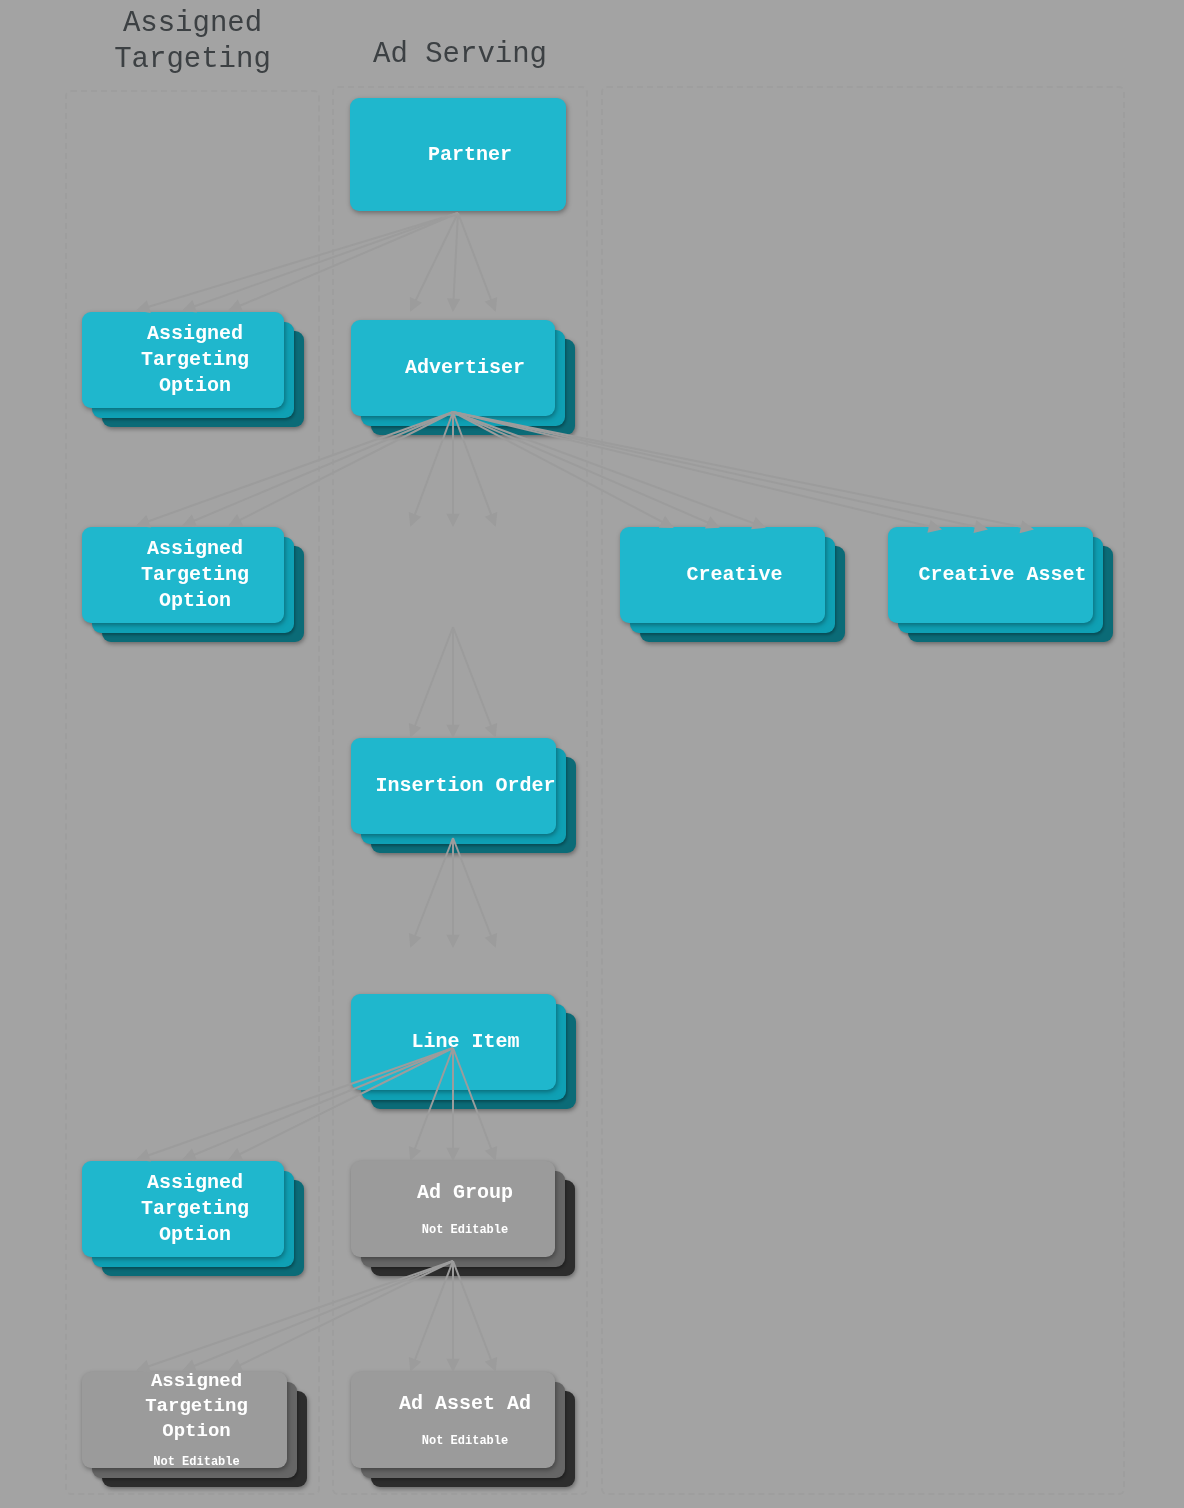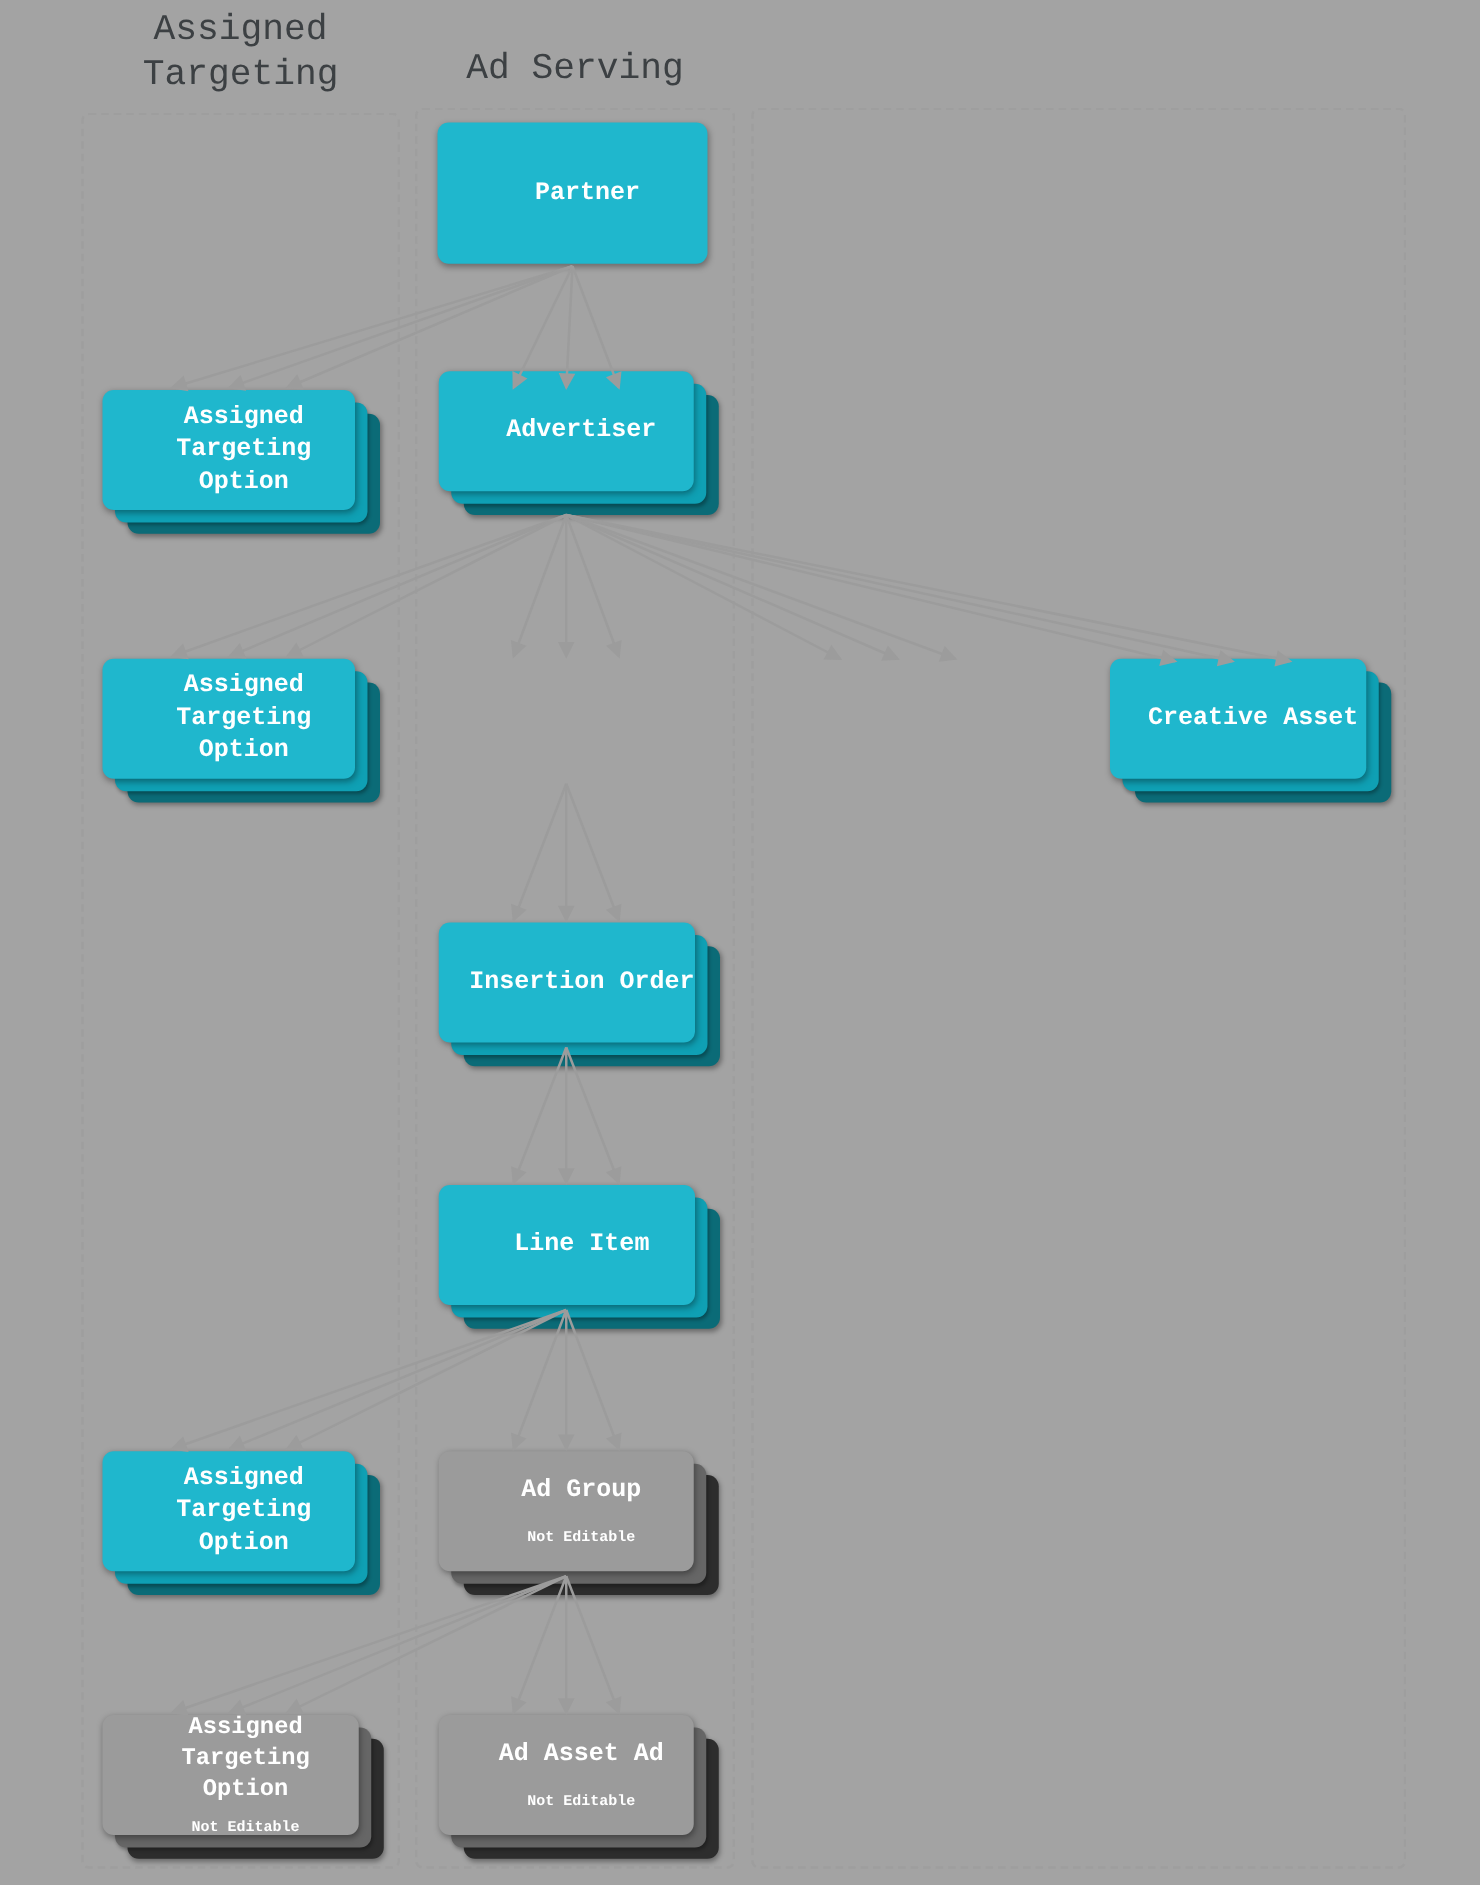--- a/index.html
+++ b/index.html
@@ -76,55 +76,62 @@
   </div>
 
   <div class="stack cyan" style="left:82px;top:312px;width:202px;height:96px;">
     <div class="layer l2"></div>
     <div class="layer l1"></div>
     <div class="front">
         <span class="lbl wrap3">Assigned Targeting Option</span>
       </div>
   </div>
 
-  <div class="stack cyan" style="left:351px;top:297px;width:204px;height:96px;">
+  <div class="stack cyan" style="left:351px;top:320px;width:204px;height:96px;">
     <div class="layer l2"></div>
     <div class="layer l1"></div>
     <div class="front">
         <span class="lbl">Advertiser</span>
       </div>
   </div>
 
   <div class="stack cyan" style="left:82px;top:527px;width:202px;height:96px;">
     <div class="layer l2"></div>
     <div class="layer l1"></div>
     <div class="front">
         <span class="lbl wrap3">Assigned Targeting Option</span>
       </div>
   </div>
 
 
+  <div class="stack cyan" style="left:620px;top:527px;width:205px;height:96px;">
+    <div class="layer l2"></div>
+    <div class="layer l1"></div>
+    <div class="front">
+        <span class="lbl">Creative</span>
+      </div>
+  </div>
 
   <div class="stack cyan" style="left:888px;top:527px;width:205px;height:96px;">
     <div class="layer l2"></div>
     <div class="layer l1"></div>
     <div class="front">
         <span class="lbl">Creative Asset</span>
       </div>
   </div>
 
   <div class="stack cyan" style="left:351px;top:738px;width:205px;height:96px;">
     <div class="layer l2"></div>
     <div class="layer l1"></div>
     <div class="front">
         <span class="lbl">Insertion Order</span>
       </div>
   </div>
 
-  <div class="stack cyan" style="left:351px;top:948px;width:205px;height:96px;">
+  <div class="stack cyan" style="left:351px;top:994px;width:205px;height:96px;">
     <div class="layer l2"></div>
     <div class="layer l1"></div>
     <div class="front">
         <span class="lbl">Line Item</span>
       </div>
   </div>
 
   <div class="stack cyan" style="left:82px;top:1161px;width:202px;height:96px;">
     <div class="layer l2"></div>
     <div class="layer l1"></div>

